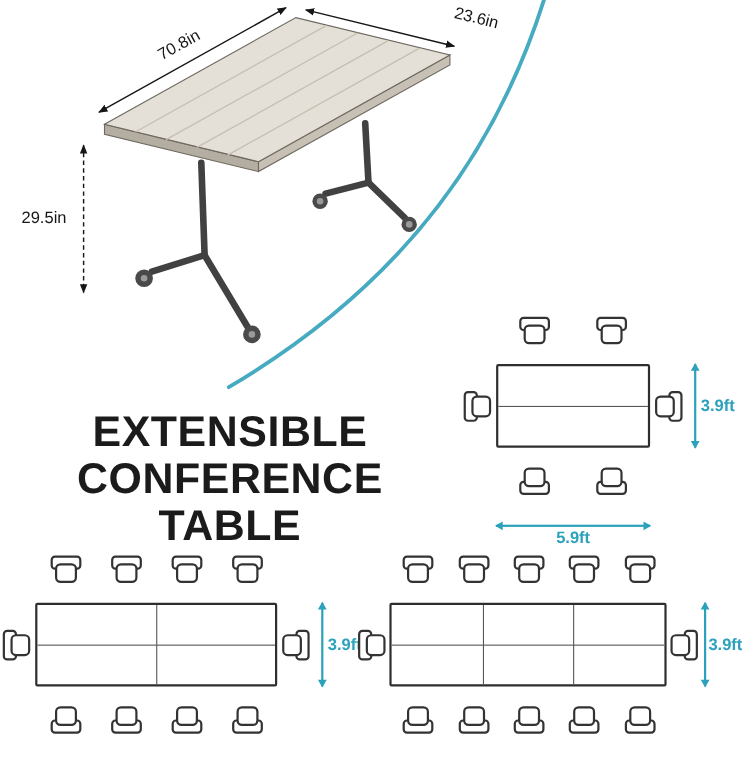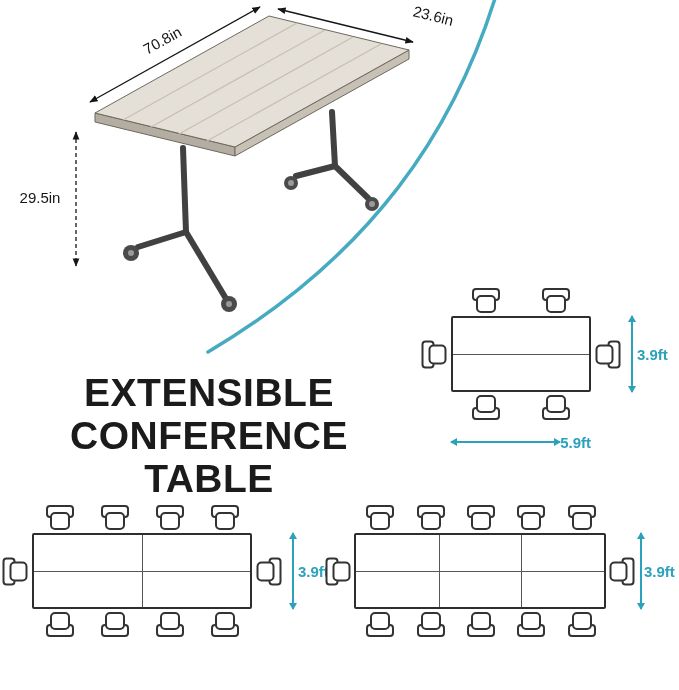--- a/index.html
+++ b/index.html
@@ -8,21 +8,21 @@
           font-family:"Liberation Sans",sans-serif;color:#1d1d1d}
   .iso-svg{position:absolute;left:0;top:0}
   .iso-svg text{font-family:"Liberation Sans",sans-serif}
 
   
   .headline{position:absolute;left:0;top:372px;width:418px;text-align:center}
   .headline h1{font-size:39px;line-height:1.1;font-weight:700;letter-spacing:.5px;color:#1b1b1b}
   .headline p{margin-top:9px;font-size:21px;font-weight:400;color:#2d2d2d}
 
   
-  .diagram{position:absolute;display:flex;flex-direction:column;gap:3px}
+  .diagram{position:absolute;display:flex;flex-direction:column;gap:18px}
   .d1{left:420px;top:288px}
   .d2{left:1px;top:505px}
   .d3{left:324px;top:505px}
   .w{margin-left:31px}
   .d1 .w{width:140px}
   .d2 .w{width:220px}
   .d3 .w{width:252px}
   .mid{display:flex;align-items:center}
   .chair-row{display:flex;justify-content:space-around;align-items:center}
   .chair-row.side{width:28px;justify-content:center}
@@ -49,21 +49,21 @@
   .vdim{display:flex;align-items:center;margin-left:5px}
   .d3 .vdim{margin-left:2px}
   .dim-v{position:relative;width:2px;height:76px;background:var(--accent,#2ba1bb);margin:0 4px}
   .d3 .dim-v{margin:0 2px}
   .dim-v::before{content:"";position:absolute;top:-1px;left:-3px;
     border-left:4px solid transparent;border-right:4px solid transparent;
     border-bottom:7px solid var(--accent,#2ba1bb)}
   .dim-v::after{content:"";position:absolute;bottom:-1px;left:-3px;
     border-left:4px solid transparent;border-right:4px solid transparent;
     border-top:7px solid var(--accent,#2ba1bb)}
-  .hdim{display:flex;flex-direction:row;align-items:center;margin-top:9px}
+  .hdim{display:flex;flex-direction:column;align-items:center;margin-top:9px}
   .dim-h{position:relative;height:2px;width:100%;background:var(--accent,#2ba1bb)}
   .dim-h::before{content:"";position:absolute;left:-1px;top:-3px;
     border-top:4px solid transparent;border-bottom:4px solid transparent;
     border-right:7px solid var(--accent,#2ba1bb)}
   .dim-h::after{content:"";position:absolute;right:-1px;top:-3px;
     border-top:4px solid transparent;border-bottom:4px solid transparent;
     border-left:7px solid var(--accent,#2ba1bb)}
   .dim-label{font-weight:700;font-size:15px;color:var(--accent,#2ba1bb);white-space:nowrap}
   .hdim .dim-label{margin-top:2px}
 </style>

